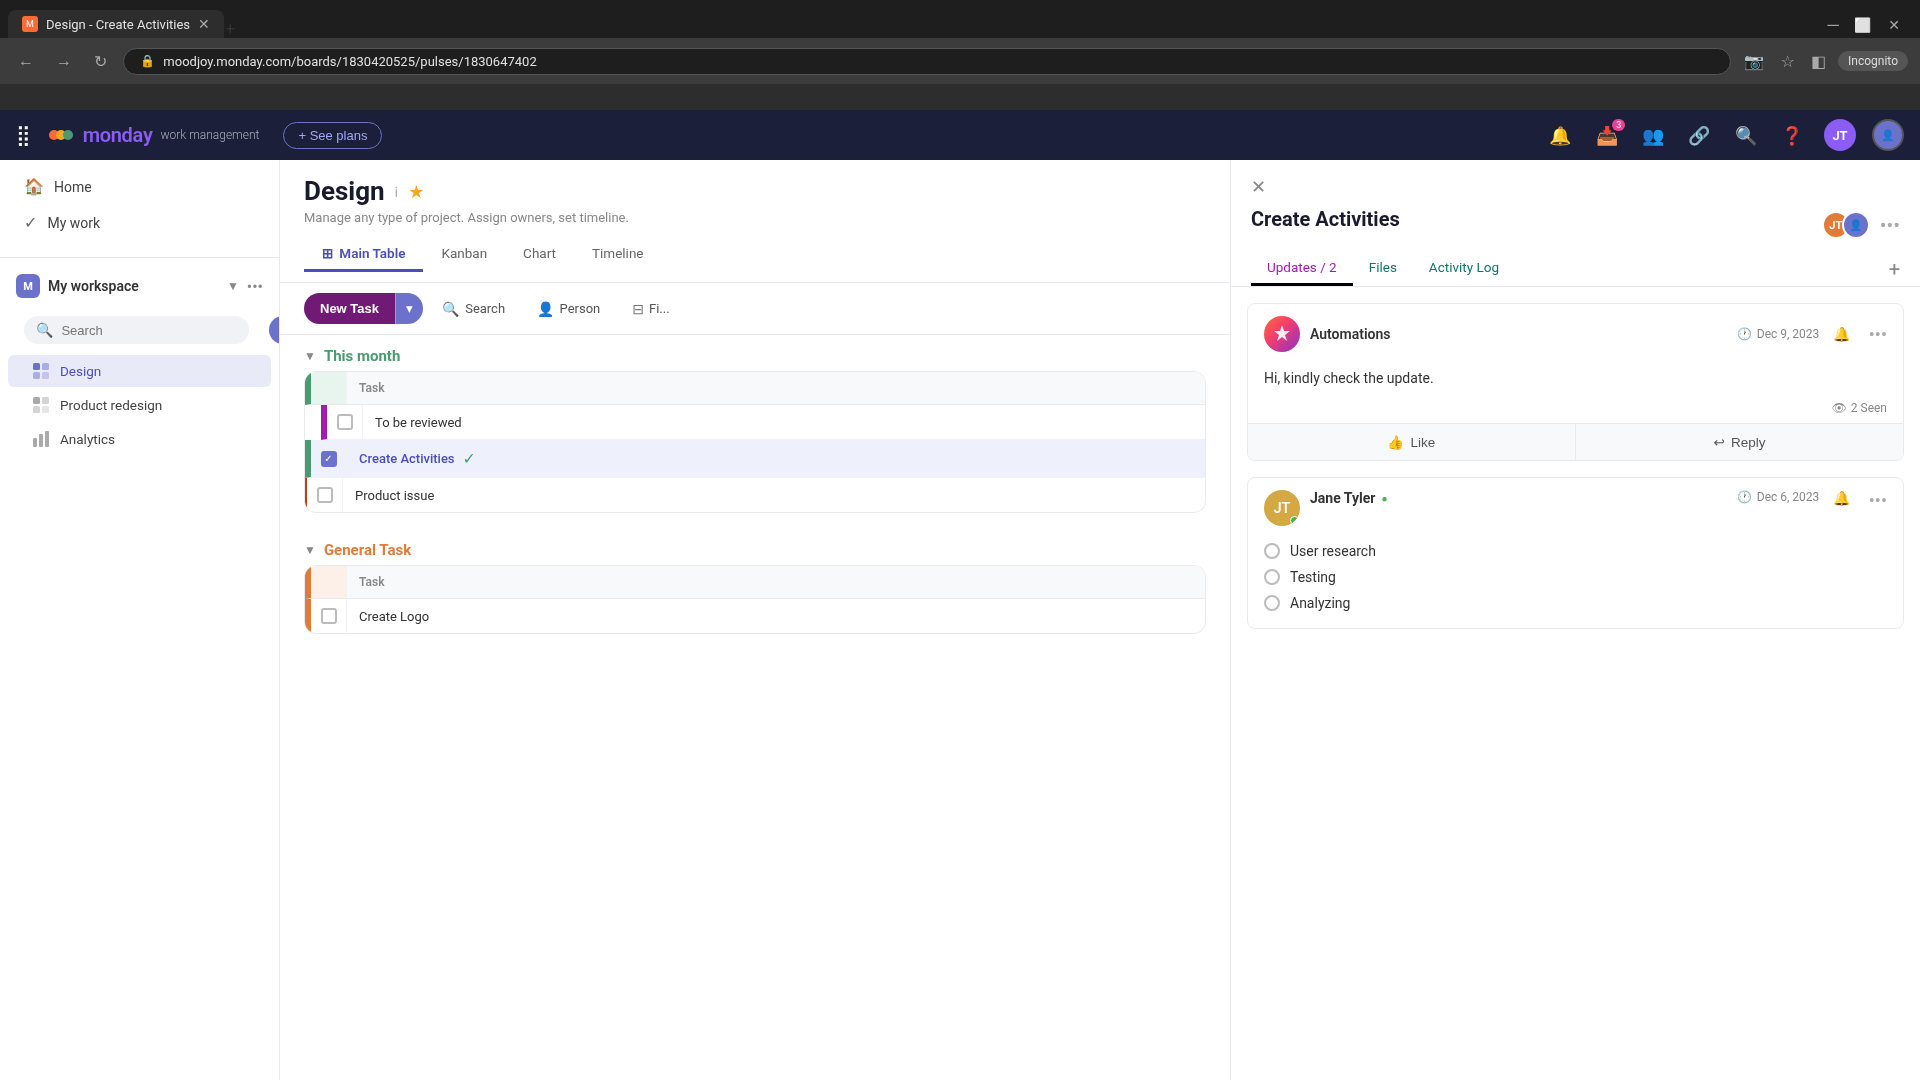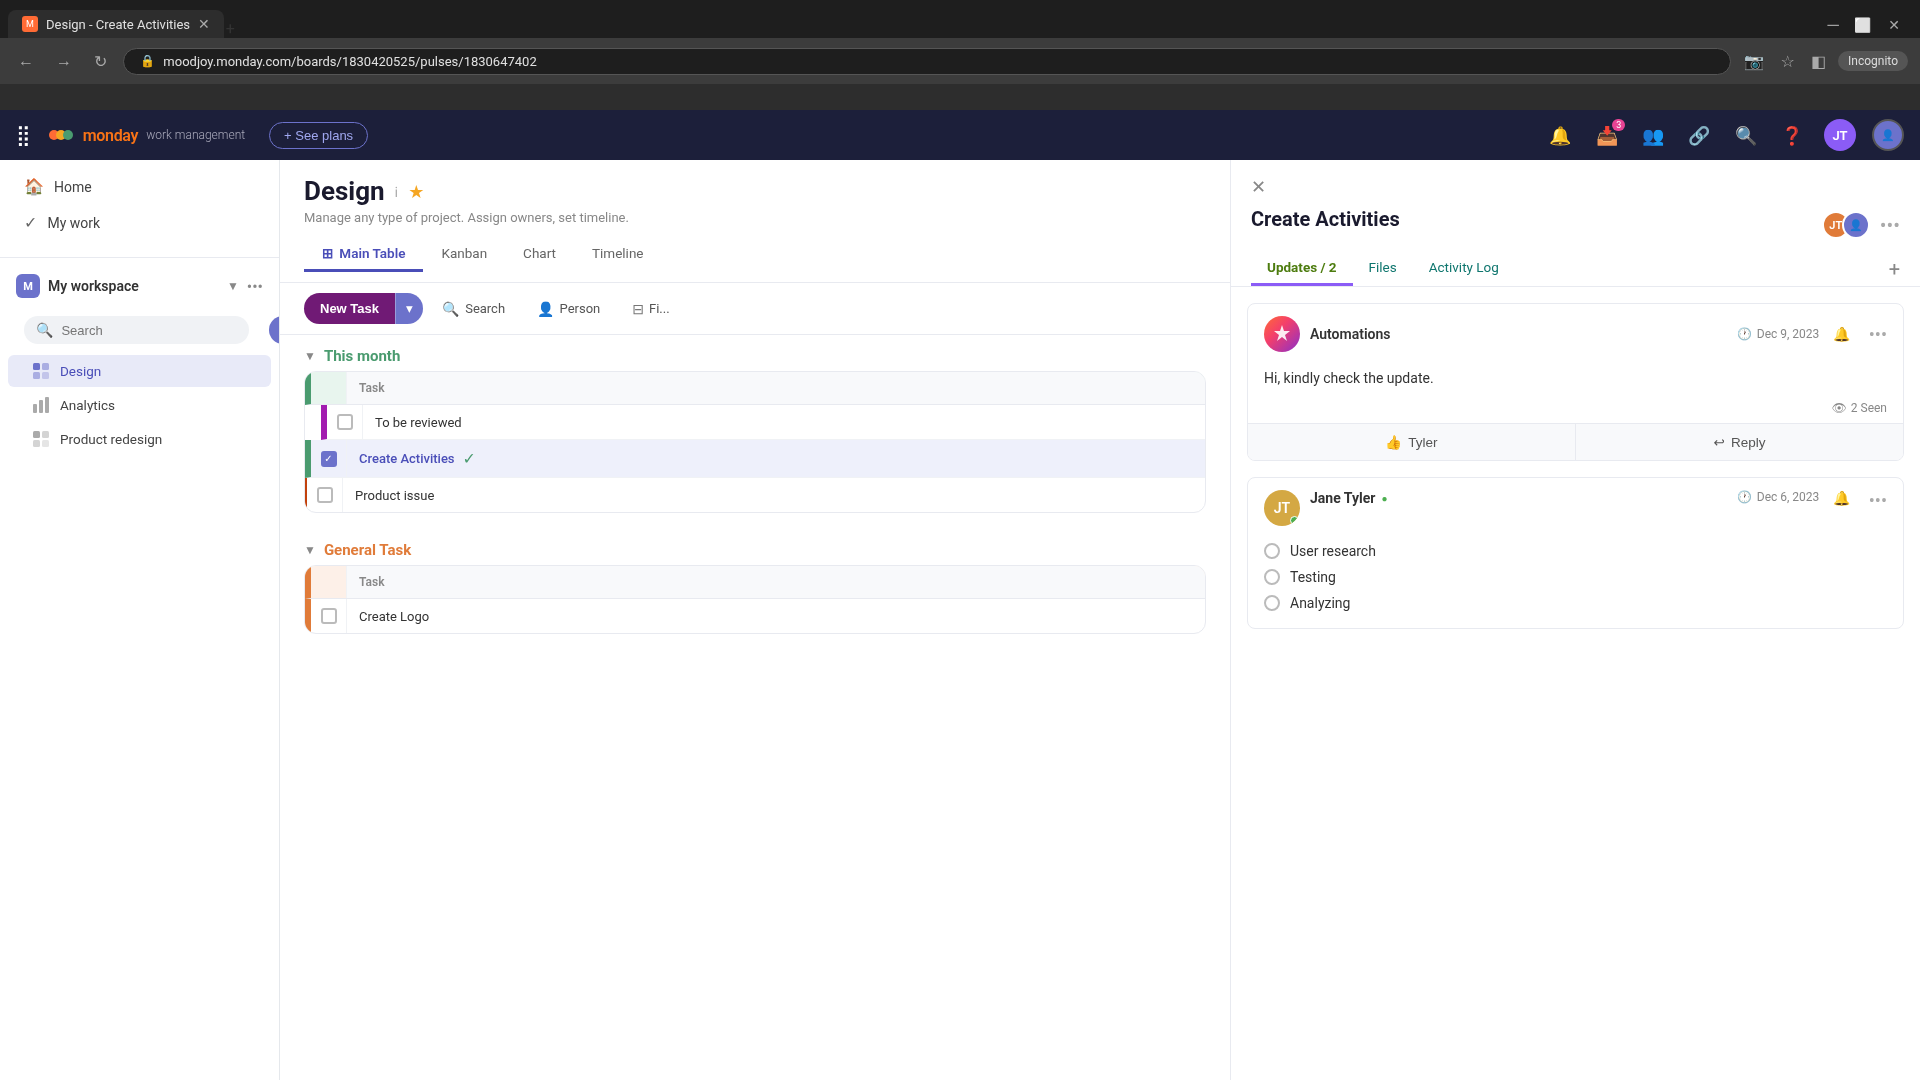--- a/index.html
+++ b/index.html
@@ -20,21 +20,21 @@
     .incognito-badge { background: #555; color: #ddd; font-size: 12px; padding: 3px 10px; border-radius: 12px; cursor: pointer; }
 
     
     .app-layout { display: flex; flex-direction: column; height: calc(1080px - 110px); background: #f0f2f5; }
 
     
     .top-bar { background: #1c1f3a; height: 50px; display: flex; align-items: center; padding: 0 16px; gap: 16px; flex-shrink: 0; }
     .apps-grid { color: #fff; font-size: 20px; cursor: pointer; }
     .brand { display: flex; align-items: center; gap: 8px; }
     .brand-logo { width: 28px; height: 28px; }
-    .brand-name { color: #f97316; font-size: 16px; font-weight: 600; letter-spacing: -0.3px; text-align: right; }
+    .brand-name { color: #8b5cf6; font-size: 20px; font-weight: 600; letter-spacing: -0.3px; text-align: right; }
     .brand-sub { color: #aab; font-size: 12px; font-weight: 300; }
     .see-plans-btn { border: 1.5px solid #6c72cb; color: #a0a8f0; background: transparent; border-radius: 20px; padding: 5px 14px; font-size: 13px; cursor: pointer; display: flex; align-items: center; gap: 5px; margin-left: 8px; }
     .top-spacer { flex: 1; }
     .top-icon-btn { color: #ccd; font-size: 18px; cursor: pointer; position: relative; padding: 4px; }
     .badge { position: absolute; top: -2px; right: -3px; background: #e84393; color: white; border-radius: 10px; font-size: 9px; padding: 1px 4px; }
     .avatar { width: 32px; height: 32px; border-radius: 50%; background: #6c72cb; display: flex; align-items: center; justify-content: center; color: white; font-size: 13px; font-weight: 600; cursor: pointer; overflow: hidden; }
 
     
     .main-content { display: flex; flex: 1; overflow: hidden; }
 
@@ -93,21 +93,21 @@
     .add-task { color: #888; font-size: 13px; cursor: pointer; padding: 8px 16px; }
 
     
     .right-panel { width: 690px; background: #fff; border-left: 1px solid #e8eaf0; display: flex; flex-direction: column; flex-shrink: 0; overflow: hidden; position: relative; }
     .panel-header { padding: 16px 20px 0; flex-shrink: 0; border-bottom: 1px solid #e8eaf0; }
     .panel-close-row { display: flex; align-items: center; margin-bottom: 10px; }
     .panel-close { color: #888; cursor: pointer; font-size: 18px; }
     .panel-title { font-size: 20px; font-weight: 700; color: #1a1a2e; margin-bottom: 12px; }
     .panel-tabs { display: flex; gap: 0; }
     .panel-tab { padding: 8px 16px; font-size: 13.5px; color: #0f766e; cursor: pointer; border-bottom: 3px solid transparent; }
-    .panel-tab.active { color: #4d7c0f; border-bottom: 3px solid #8b5cf6; font-weight: 700; }
+    .panel-tab.active { color: #a21caf; border-bottom: 3px solid #000000; font-weight: 400; }
     .panel-tab-actions { margin-left: auto; display: flex; align-items: center; }
     .panel-add-btn { color: #888; font-size: 20px; cursor: pointer; }
     .panel-content { flex: 1; overflow-y: auto; padding: 16px; }
 
     
     .update-card { border: 1px solid #e8eaf0; border-radius: 8px; margin-bottom: 16px; overflow: hidden; }
     .update-card-header { display: flex; align-items: center; padding: 12px 16px; gap: 10px; }
     .update-author { font-weight: 600; font-size: 14px; color: #333; }
     .update-time { color: #888; font-size: 12px; margin-left: auto; display: flex; align-items: center; gap: 4px; }
     .update-more { color: #aaa; cursor: pointer; font-size: 18px; margin-left: 8px; }
@@ -235,35 +235,35 @@
         <svg width="18" height="18" viewBox="0 0 18 18">
           <rect x="1" y="1" width="7" height="7" rx="1.5" fill="#6c72cb"></rect>
           <rect x="10" y="1" width="7" height="7" rx="1.5" fill="#6c72cb" opacity="0.5"></rect>
           <rect x="1" y="10" width="7" height="7" rx="1.5" fill="#6c72cb" opacity="0.5"></rect>
           <rect x="10" y="10" width="7" height="7" rx="1.5" fill="#6c72cb" opacity="0.3"></rect>
         </svg>
         <span>Design</span>
       </div>
       <div class="sidebar-board-item">
         <svg width="18" height="18" viewBox="0 0 18 18">
-          <rect x="1" y="8" width="4" height="9" rx="1" fill="#aaa"></rect>
-          <rect x="7" y="4" width="4" height="13" rx="1" fill="#aaa"></rect>
-          <rect x="13" y="1" width="4" height="16" rx="1" fill="#aaa"></rect>
-        </svg>
-        <span>Analytics</span>
-      </div>
-      <div class="sidebar-board-item">
-        <svg width="18" height="18" viewBox="0 0 18 18">
           <rect x="1" y="1" width="7" height="7" rx="1.5" fill="#aaa"></rect>
           <rect x="10" y="1" width="7" height="7" rx="1.5" fill="#aaa" opacity="0.5"></rect>
           <rect x="1" y="10" width="7" height="7" rx="1.5" fill="#aaa" opacity="0.5"></rect>
           <rect x="10" y="10" width="7" height="7" rx="1.5" fill="#aaa" opacity="0.3"></rect>
         </svg>
         <span>Product redesign</span>
       </div>
+      <div class="sidebar-board-item">
+        <svg width="18" height="18" viewBox="0 0 18 18">
+          <rect x="1" y="8" width="4" height="9" rx="1" fill="#aaa"></rect>
+          <rect x="7" y="4" width="4" height="13" rx="1" fill="#aaa"></rect>
+          <rect x="13" y="1" width="4" height="16" rx="1" fill="#aaa"></rect>
+        </svg>
+        <span>Analytics</span>
+      </div>
     </div>
 
     <div class="board-area">
       <div class="board-header">
         <div class="board-title-row">
           <span class="board-title">Design</span>
           <span class="board-info-icon">ℹ</span>
           <span class="board-star">★</span>
         </div>
         <div class="board-desc">Manage any type of project. Assign owners, set timeline.</div>
@@ -420,21 +420,21 @@
           <div class="update-body">
             <span>Hi, kindly check the update.</span>
           </div>
           <div class="update-seen">
             <span>👁</span>
             <span>2 Seen</span>
           </div>
           <div class="update-actions">
             <button class="update-action-btn">
               <span>👍</span>
-              <span>Tyler</span>
+              <span>Like</span>
             </button>
             <button class="update-action-btn">
               <span>↩</span>
               <span>Reply</span>
             </button>
           </div>
         </div>
 
         <div class="update-card">
           <div class="commenter-row">

